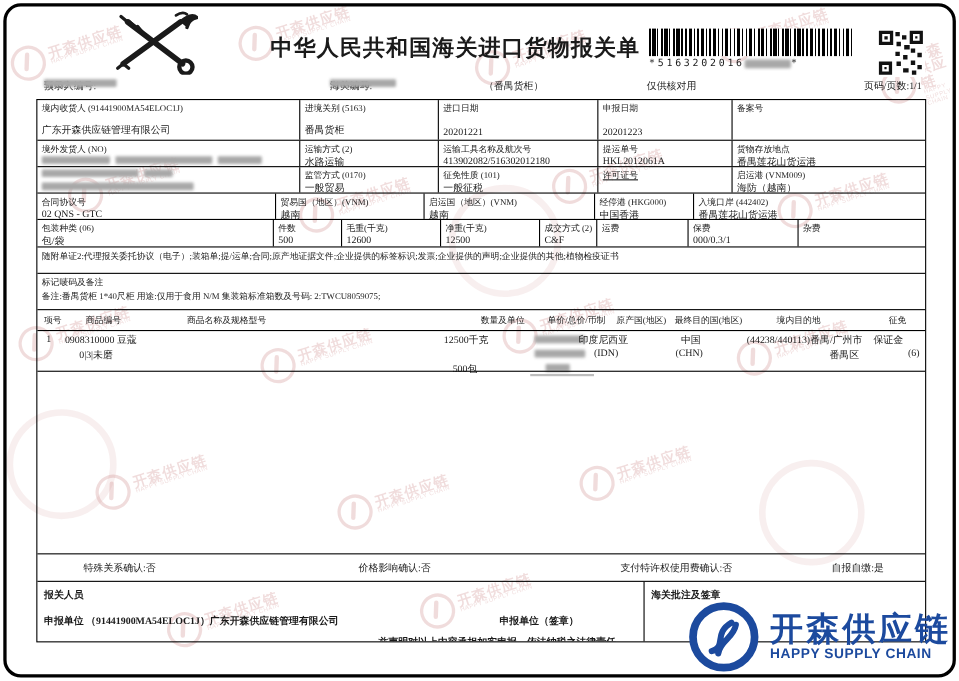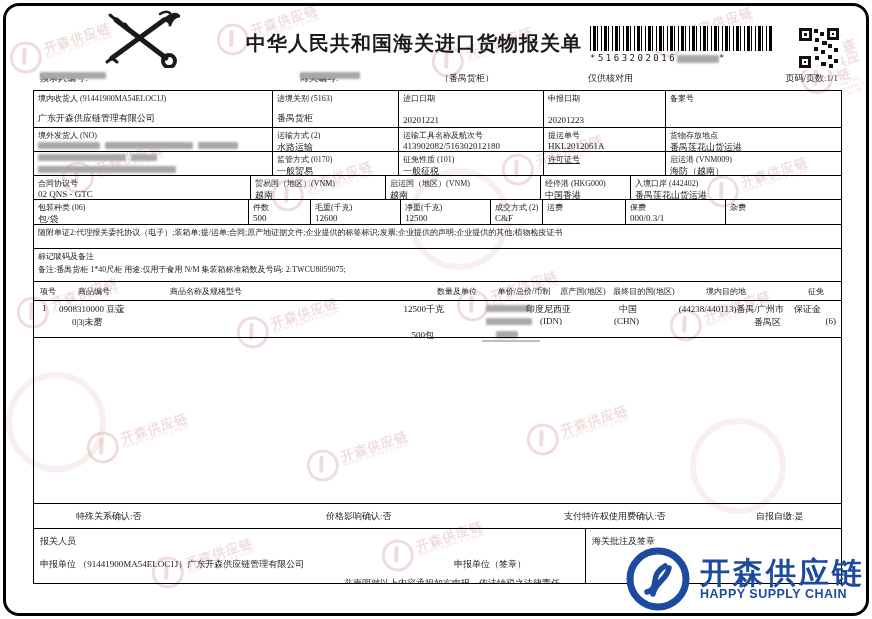--- a/index.html
+++ b/index.html
@@ -428,21 +428,21 @@
     <span class="hline" style="top:36px;"></span>
   </div>
 
   <div class="row rel" style="height:24px;">
     <span class="abs vl" style="left:42px;top:6px;">特殊关系确认:否</span>
     <span class="abs vl" style="left:292px;top:6px;">价格影响确认:否</span>
     <span class="abs vl" style="left:530px;top:6px;">支付特许权使用费确认:否</span>
     <span class="abs vl" style="left:722px;top:6px;">自报自缴:是</span>
   </div>
 
-  <div class="row" style="height:54px;">
+  <div class="row" style="height:54px;font-weight:bold;">
     <div class="c rel" style="flex:0 0 552px;">
       <span class="abs vl" style="left:6px;top:6px;">报关人员</span>
       <span class="abs vl" style="left:6px;top:29px;">申报单位 （91441900MA54ELOC1J）广东开森供应链管理有限公司</span>
       <span class="abs vl" style="left:310px;top:6px;margin-top:42px;">兹声明对以上内容承担如实申报、依法纳税之法律责任</span>
       <span class="abs vl" style="left:420px;top:29px;">申报单位（签章）</span>
     </div>
     <div class="c rel" style="flex:1;">
       <span class="abs vl" style="left:6px;top:6px;">海关批注及签章</span>
     </div>
   </div>

